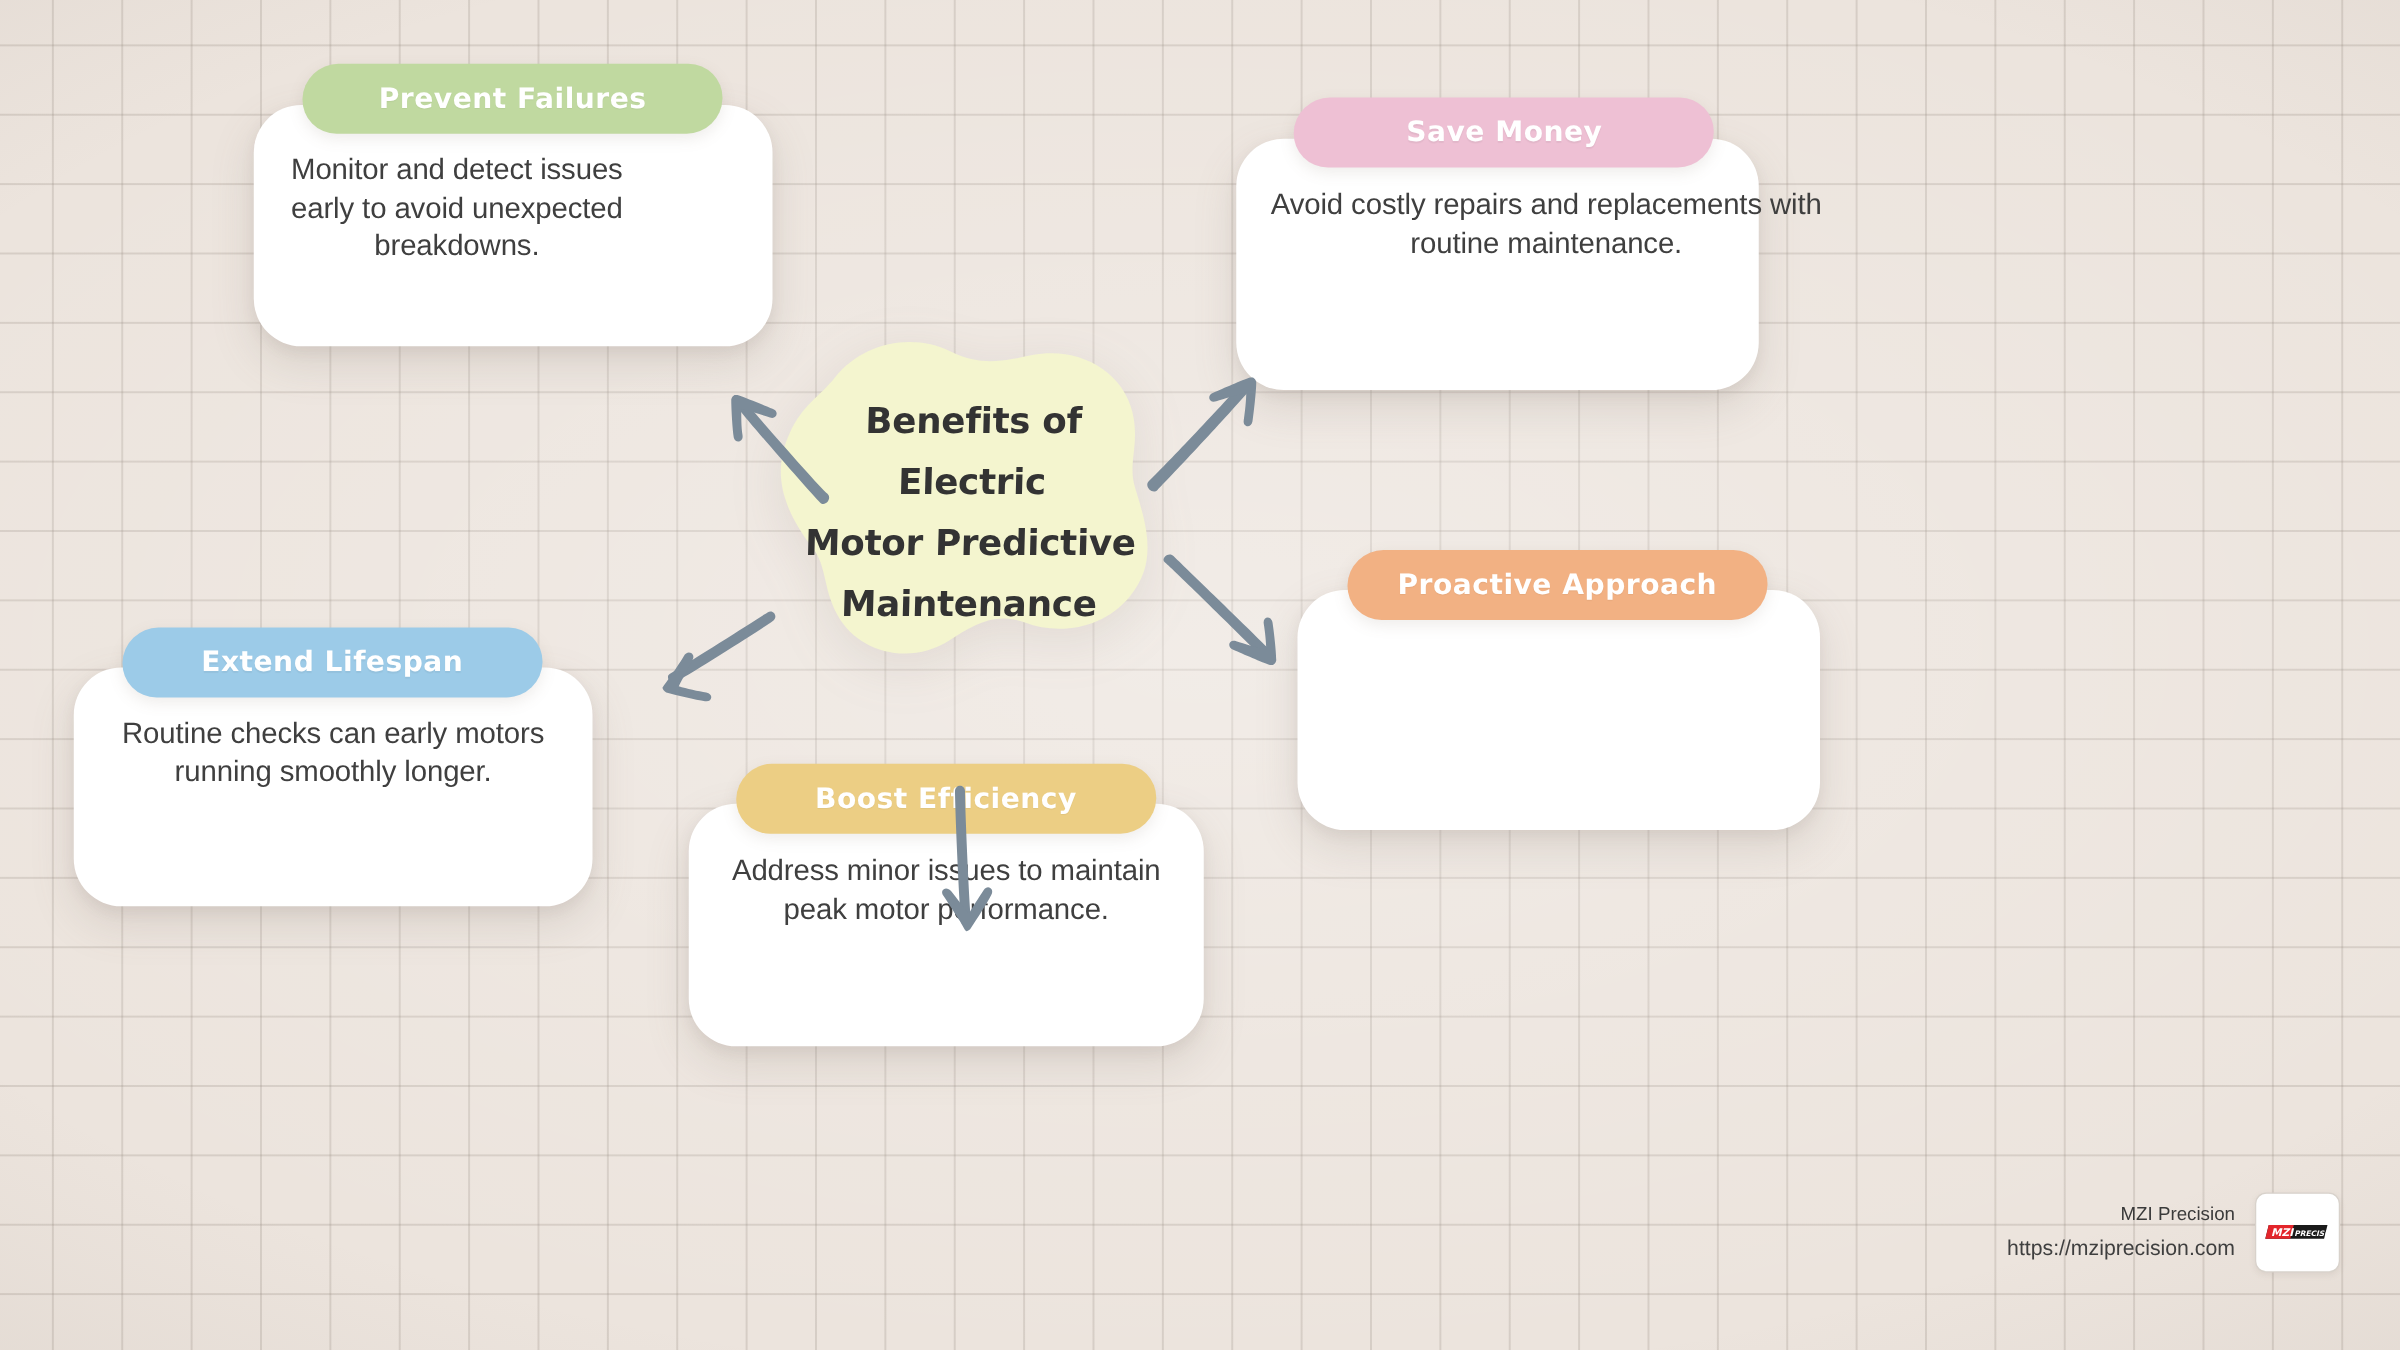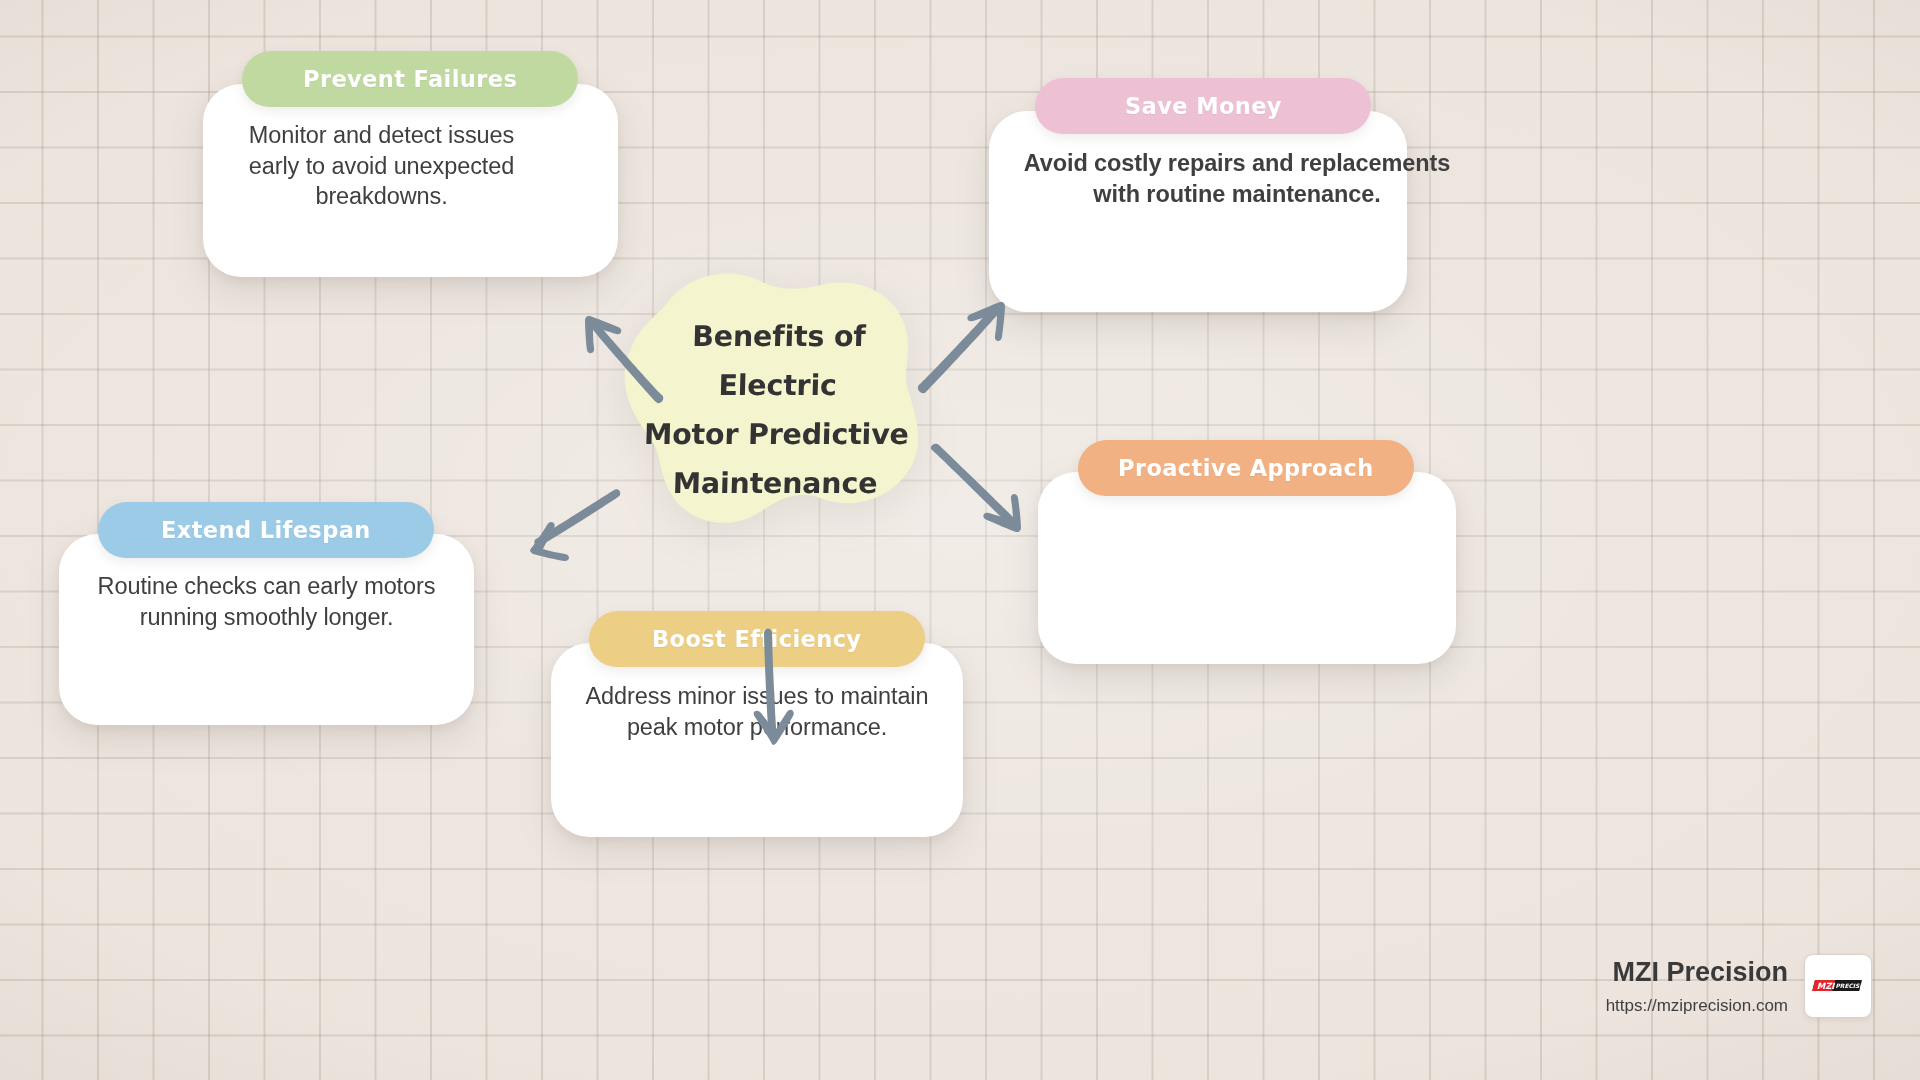--- a/index.html
+++ b/index.html
@@ -114,22 +114,22 @@
   #brand {
     position: absolute;
     right: 48px;
     bottom: 62px;
     display: flex;
     align-items: center;
     gap: 16px;
   }
   #brand-text { text-align: right; }
   #brand-name {
-    font-size: 27px;
-    font-weight: bold;
+    font-size: 15px;
+    font-weight: normal;
     color: #3a3a3a;
     line-height: 1.25;
     font-family: "Liberation Sans", sans-serif;
   }
   #brand-url {
     font-size: 17px;
     color: #3f3f3f;
     margin-top: 7px;
     font-family: "Liberation Sans", sans-serif;
     margin-left: 40px;
@@ -151,27 +151,27 @@
 
 <div id="canvas">
 
   <div id="grid"></div>
   <div id="vignette"></div>
 
   <div class="card" style="left:203px; top:84px; width:415px; height:193px;"></div>
   <div class="pill" style="left:242px; top:51px; width:336px; height:56px; background:#c0d9a0;">
     <span>Prevent Failures</span>
   </div>
-  <div class="card-body" style="left:203px; top:120px; width:339px;padding-left:44px;">Monitor and detect issues early to avoid unexpected breakdowns.</div>
+  <div class="card-body" style="left:187px; top:120px; width:339px;padding-left:44px;">Monitor and detect issues early to avoid unexpected breakdowns.</div>
 
   <div class="card" style="left:989px; top:111px; width:418px; height:201px;"></div>
   <div class="pill" style="left:1035px; top:78px; width:336px; height:56px; background:#eec0d4;">
     <span>Save Money</span>
   </div>
-  <div class="card-body" style="left:989px; top:148px; width:496px;font-weight:bold;">Avoid costly repairs and replacements with routine maintenance.</div>
+  <div class="card-body" style="left:989px; top:148px; width:496px;">Avoid costly repairs and replacements with routine maintenance.</div>
 
   <div class="card" style="left:1038px; top:472px; width:418px; height:192px;"></div>
   <div class="pill" style="left:1078px; top:440px; width:336px; height:56px; background:#f2b183;">
     <span>Proactive Approach</span>
   </div>
 
   <div class="card" style="left:551px; top:643px; width:412px; height:194px;"></div>
   <div class="pill" style="left:589px; top:611px; width:336px; height:56px; background:#ecce84;">
     <span>Boost Efficiency</span>
   </div>

